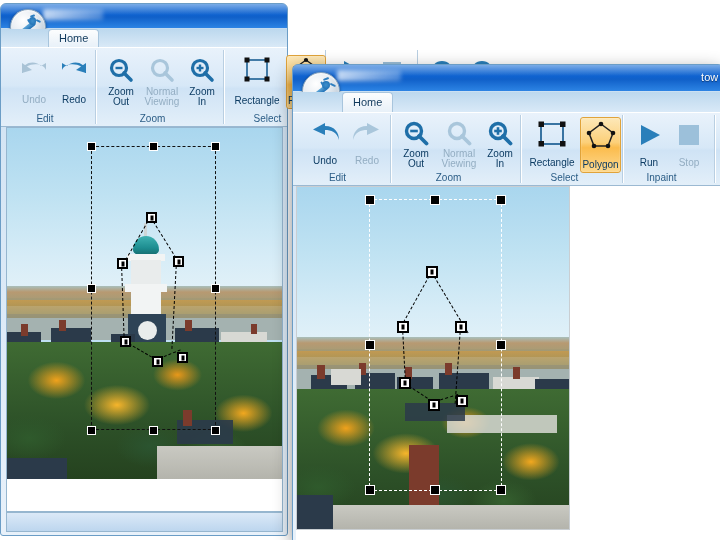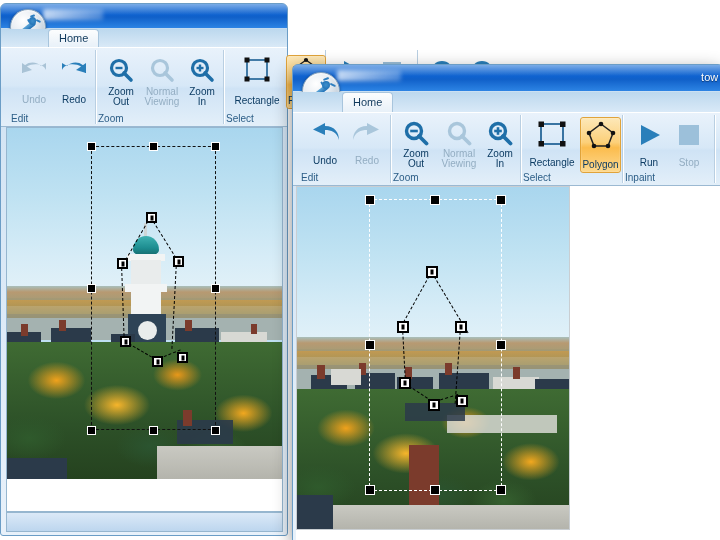--- a/index.html
+++ b/index.html
@@ -79,21 +79,21 @@
   }
   .grp{
     position:absolute;top:2px;bottom:2px;
     border-right:1px solid #b9cfe2;
     box-sizing:border-box;
   }
   .grp:after{
     content:"";position:absolute;top:0;bottom:0;right:-2px;width:1px;background:#ffffff;
   }
   .grp-label{
-    position:absolute;bottom:0px;left:0;right:16px;
+    position:absolute;bottom:0px;left:0;right:16px;text-align:center;
     font-size:10px;color:#2b5d86;
   }
   .btn{
     position:absolute;text-align:center;box-sizing:border-box;
     border:1px solid transparent;border-radius:3px;
   }
   .btn .lbl{
     position:absolute;left:-4px;right:-4px;bottom:2px;
     font-size:10px;color:#0d3c63;line-height:10px;
   }

